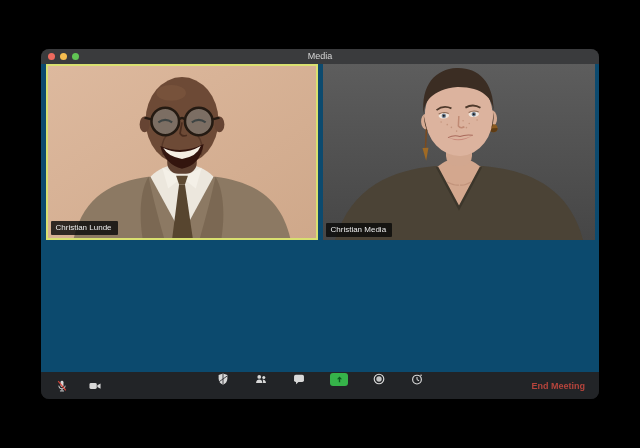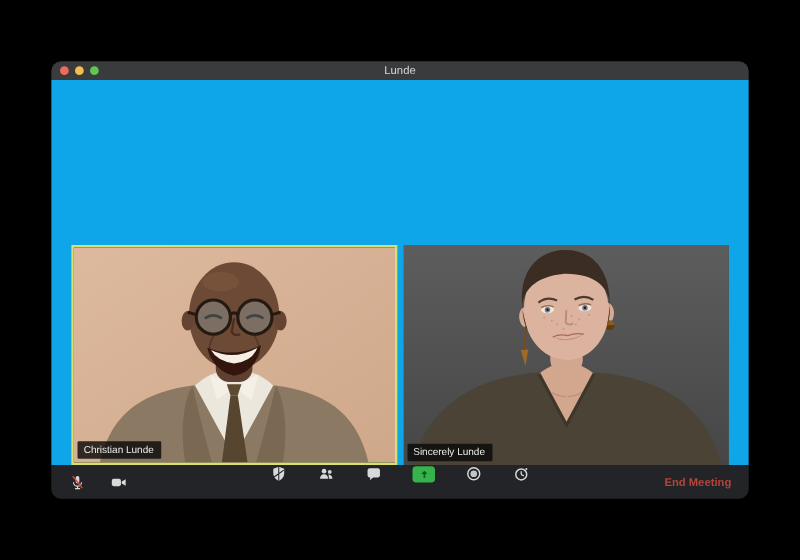--- a/index.html
+++ b/index.html
@@ -13,22 +13,22 @@
   
   .titlebar { height:15px; background:#3a3b3d; flex:0 0 auto; position:relative;
               display:flex; align-items:center; }
   .lights { display:flex; gap:5px; margin-left:7px; }
   .light { width:7px; height:7px; border-radius:50%; border:none; padding:0; cursor:default; }
   .light.red { background:#ed6a5e; } .light.yellow { background:#f5bd4f; } .light.green { background:#61c554; }
   .win-title { position:absolute; left:0; right:0; text-align:center; color:#d6d6d6;
                font-size:9px; line-height:15px; }
 
   
-  .video-area { flex:1 1 auto; background:#0ea5e9; display:flex; align-items:flex-end;
-                justify-content:center; gap:5px; padding:0 16px; }
+  .video-area { flex:1 1 auto; background:#0c4a6e; display:flex; align-items:flex-start;
+                justify-content:center; gap:5px; padding:0 4px; }
   .tile { position:relative; width:272px; height:176px; overflow:hidden; background:#444; }
   .tile.active { border:2px solid #d9e070; }
   .tile svg.feed { position:absolute; inset:0; width:100%; height:100%; display:block; }
   .name-badge { position:absolute; left:3px; bottom:3px; background:rgba(10,10,10,0.82);
                 color:#ececec; font-size:8px; line-height:8px; padding:3px 6px 3px 5px;
                 border-radius:1px; white-space:nowrap; }
 
   
   .toolbar { height:27px; flex:0 0 auto; background:#222427; position:relative;
              display:flex; padding:0 14px; }
@@ -49,21 +49,21 @@
 <body>
 
 <div class="window">
 
   <div class="titlebar">
     <div class="lights">
       <button class="light red"></button>
       <button class="light yellow"></button>
       <button class="light green"></button>
     </div>
-    <div class="win-title">Lunde</div>
+    <div class="win-title">Media</div>
   </div>
 
   <div class="video-area">
 
     <div class="tile active">
       <svg class="feed" viewBox="0 0 272 176" preserveAspectRatio="xMidYMid slice">
         <defs>
           <linearGradient id="bgTan" x1="0" y1="0" x2="1" y2="1">
             <stop offset="0" stop-color="#ddb99e"></stop>
               <stop offset="1" stop-color="#cfa88a"></stop>
@@ -164,21 +164,21 @@
             <circle cx="118" cy="57" r="0.8"></circle>
               <circle cx="154" cy="57" r="0.8"></circle>
             <circle cx="133" cy="67" r="0.8"></circle>
               <circle cx="140" cy="57" r="0.8"></circle>
           </g>
 
           <path d="M124,73 Q136,80 149,72 Q136,78 124,73 Z" fill="#c9897b"></path>
           <path d="M124,73 Q130,70.5 136,72.5 Q142,70.5 149,72" stroke="#a96a5c" stroke-width="1" fill="none"></path>
         </g>
       </svg>
-      <span class="name-badge">Sincerely Lunde</span>
+      <span class="name-badge">Christian Media</span>
     </div>
   </div>
 
   <div class="toolbar">
 
     <div class="tools-left">
       <button class="tb-btn">
         <svg class="icon14" viewBox="0 0 24 24">
           <rect x="9.5" y="3" width="5" height="10.5" rx="2.5" fill="#d9d9d9"></rect>
           <path d="M6.5,11.5 a5.5,5.5 0 0 0 11,0" stroke="#d9d9d9" stroke-width="1.6" fill="none"></path>

